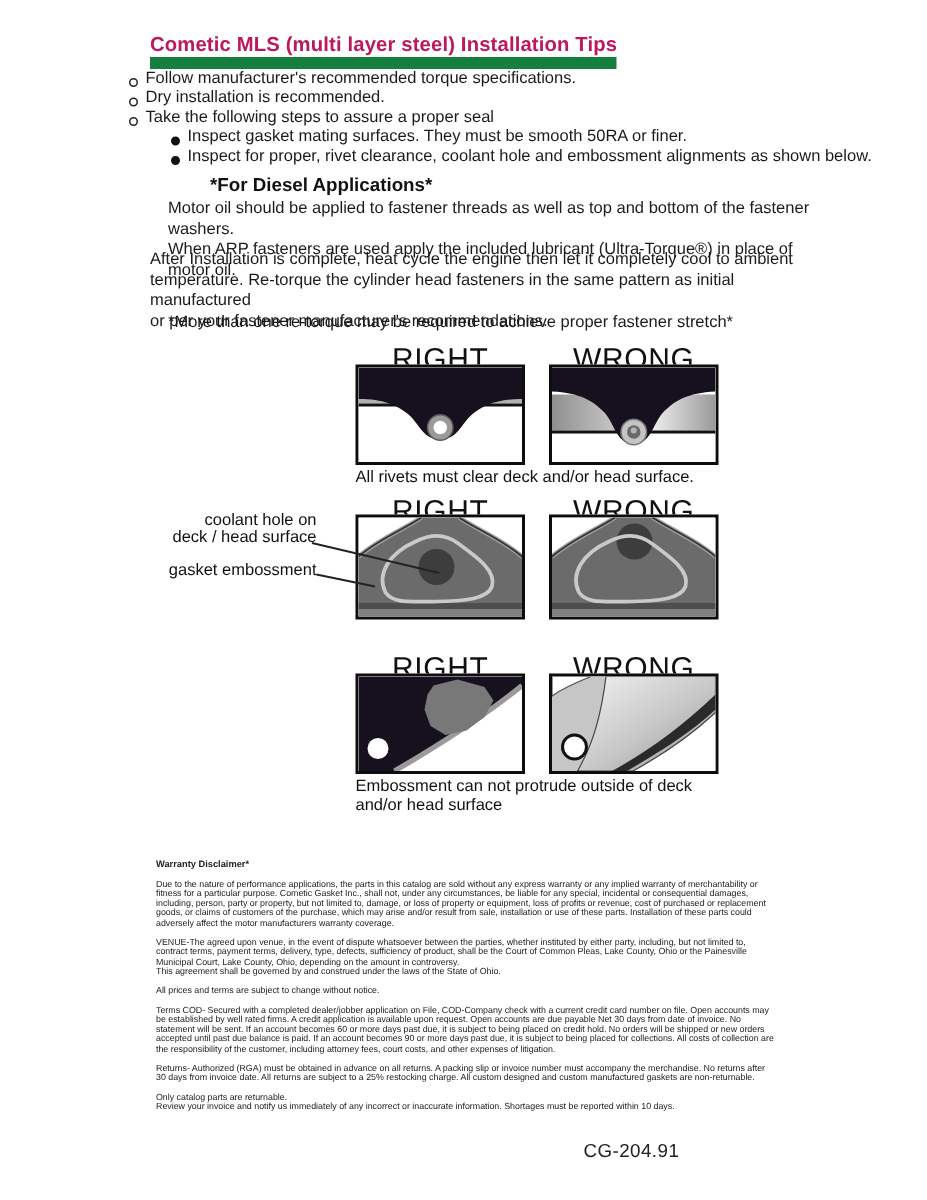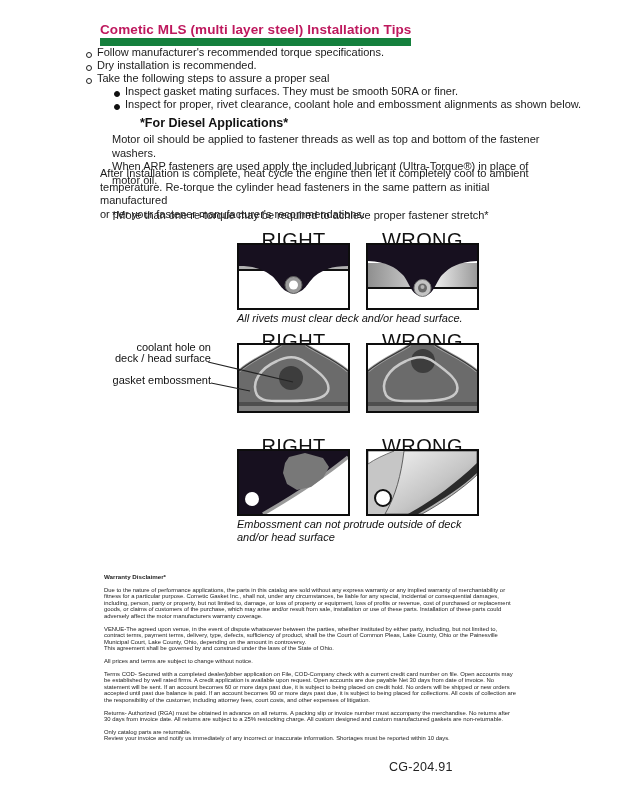--- a/index.html
+++ b/index.html
@@ -24,21 +24,21 @@
 
   .diesel-heading{left:100px;top:116px;font-size:12.5px;font-weight:bold;color:#111;margin-left:40px;}
   .body-par{font-size:11px;line-height:13.5px;color:#1b1b1b;}
   .diesel-p1{left:112px;top:133px;width:440px;}
   .diesel-p2{left:100px;top:167px;width:440px;}
   .diesel-note{left:112px;top:209px;width:440px;}
 
   .diag-label{width:113px;text-align:center;font-size:20px;color:#111;letter-spacing:.4px;}
   .panel{width:113px;border:2px solid #0d0d0d;box-sizing:border-box;background:#fff;}
   .panel svg{display:block;}
-  .caption{font-size:11px;color:#111;line-height:12.5px;font-style:italic;}
+  .caption{font-size:11px;color:#111;line-height:12.5px;}
 
   .side-label{left:95px;width:116px;text-align:right;font-size:11px;line-height:11px;color:#111;}
 
   .legal{left:104px;top:574px;width:414px;font-size:5.9px;line-height:6.6px;color:#222;}
   .legal .lg-h{font-weight:bold;margin-bottom:6px;font-size:6.2px;}
   .legal .lg-p{margin-bottom:6px;}
   .legal .lg-p.tight{margin-bottom:0;}
 
   .footer-code{left:389px;top:760px;font-size:12.5px;color:#222;letter-spacing:.3px;}
 </style>

